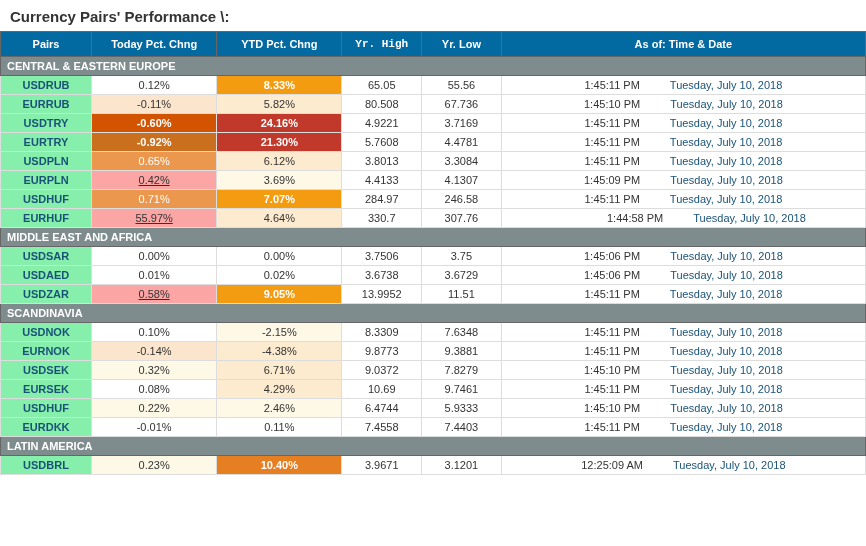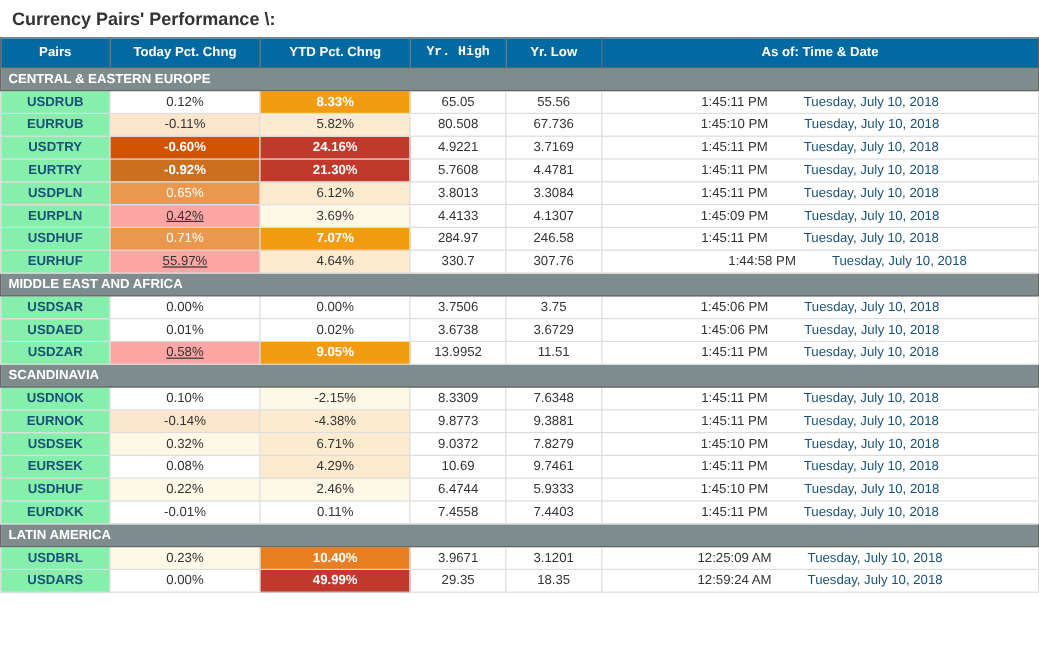--- a/index.html
+++ b/index.html
@@ -243,22 +243,14 @@
         <td colspan="6">LATIN AMERICA</td>
       </tr>
       <tr>
         <td class="pairs-cell">USDBRL</td>
         <td class="today-lightest">0.23%</td>
         <td class="ytd-medium-orange">10.40%</td>
         <td class="numeric">3.9671</td>
         <td class="numeric">3.1201</td>
         <td style="padding: 3px 6px;"><span style="margin-right: 30px; color: rgb(51, 51, 51);">12:25:09 AM</span><span style="color: rgb(26, 82, 118);">Tuesday, July 10, 2018</span></td>
       </tr>
-      <tr>
-        <td class="pairs-cell">USDARS</td>
-        <td class="today-white">0.00%</td>
-        <td class="ytd-dark-orange">49.99%</td>
-        <td class="numeric">29.35</td>
-        <td class="numeric">18.35</td>
-        <td style="padding: 3px 8px;"><span style="margin-right: 30px; color: rgb(51, 51, 51);">12:59:24 AM</span><span style="color: rgb(26, 82, 118);">Tuesday, July 10, 2018</span></td>
-      </tr>
     </tbody>
 </table>
 
 </body></html>

